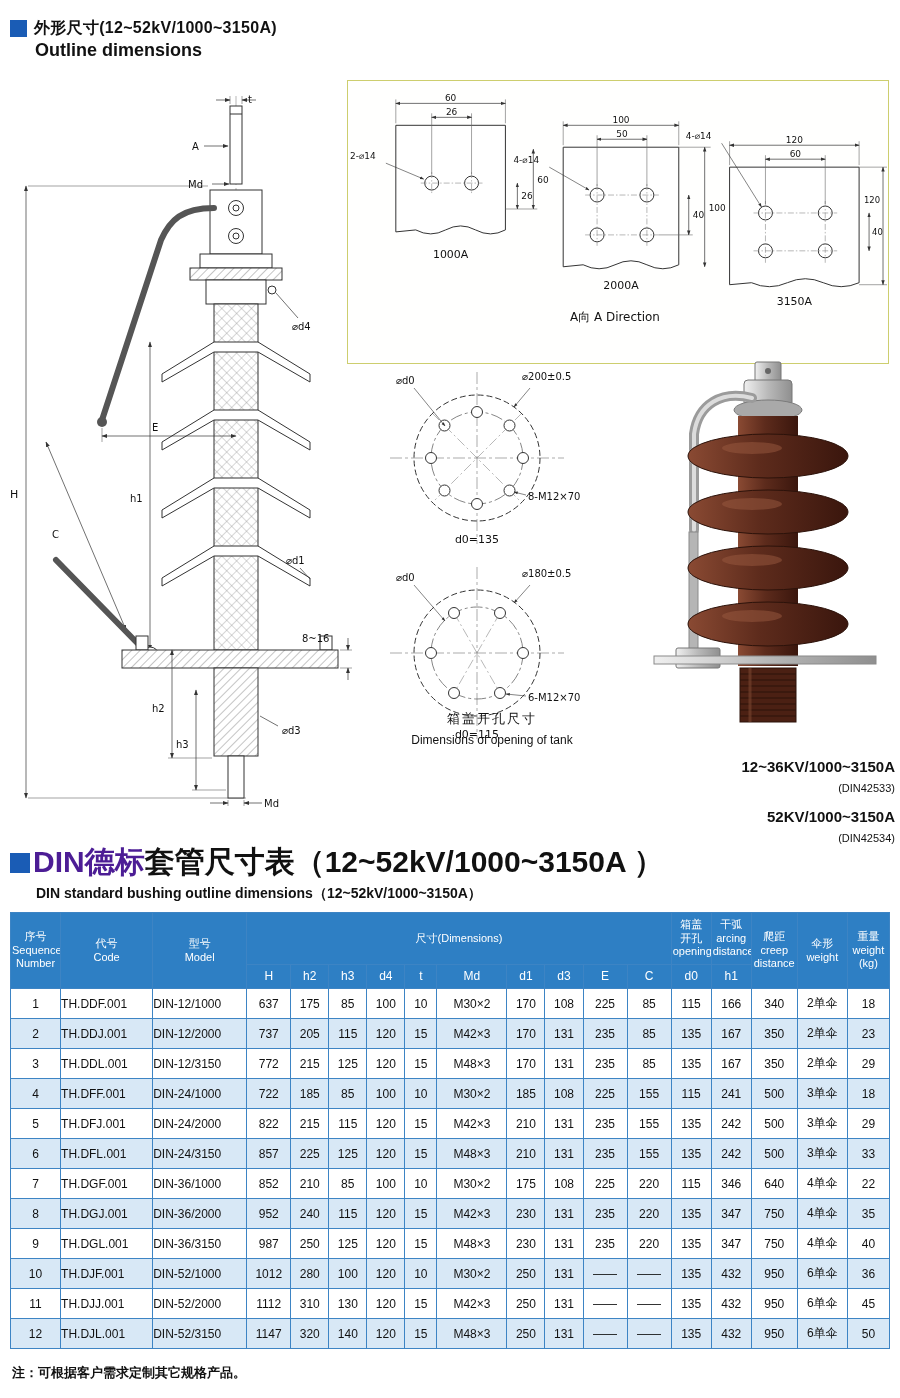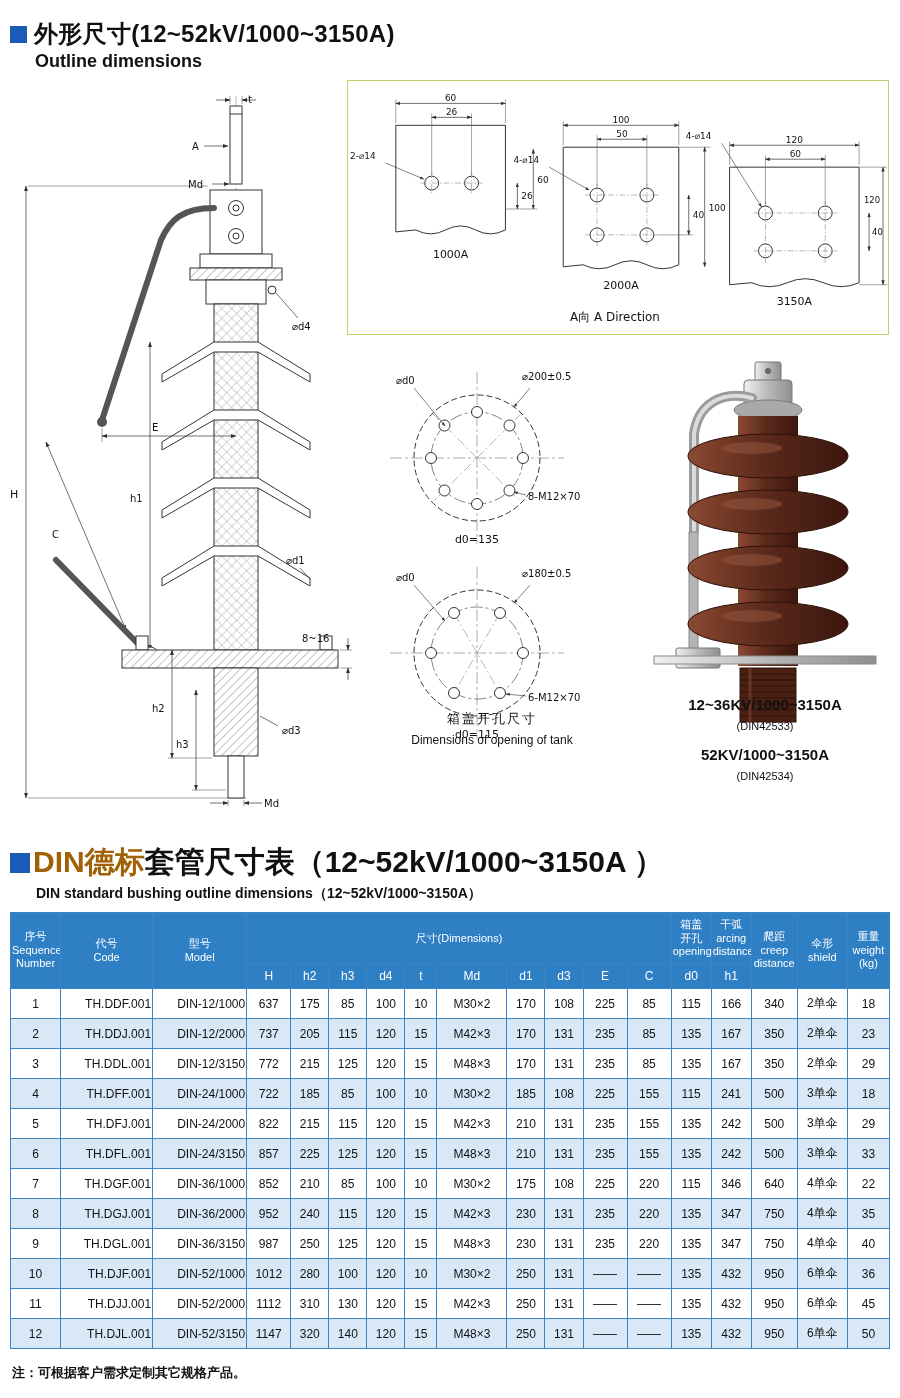--- a/index.html
+++ b/index.html
@@ -4,57 +4,57 @@
 <style>
   *{margin:0;padding:0;box-sizing:border-box}
   html,body{background:#fff}
   body{font-family:"Liberation Sans","DejaVu Sans",sans-serif;color:#111}
   .page{position:relative;width:900px;height:1398px;background:#fff;overflow:hidden}
 
   
   .sec1{position:absolute;left:10px;top:18px}
   .sec1 .line1{display:flex;align-items:center;gap:7px}
   .bullet{display:inline-block;width:17px;height:17px;background:#1a5cb5}
-  .sec1-title{font-size:24px;font-weight:bold;letter-spacing:.3px}
+  .sec1-title{font-size:16px;font-weight:bold;letter-spacing:.3px}
   .sec1-sub{font-size:18px;font-weight:bold;margin-left:25px;margin-top:1px}
 
   
   .draw-area{position:absolute;left:0;top:78px;width:900px;height:765px}
   .main-svg{position:absolute;left:4px;top:12px}
-  .dirbox{position:absolute;left:347px;top:2px;width:542px;height:255px;border:1px solid #cdce6e;background:#fffffe}
+  .dirbox{position:absolute;left:347px;top:2px;width:542px;height:284px;border:1px solid #cdce6e;background:#fffffe}
   .circle-svg1{position:absolute;left:372px;top:280px}
   .circle-svg2{position:absolute;left:372px;top:475px}
   .tank-caption{position:absolute;left:360px;top:632px;width:264px;text-align:center}
   .tank-caption .zh{font-size:13px;letter-spacing:2px}
   .tank-caption .en{font-size:12px;margin-top:5px}
   .product-svg{position:absolute;left:652px;top:282px}
-  .product-labels{position:absolute;left:635px;top:618px;width:260px;text-align:center}
+  .product-labels{position:absolute;left:635px;top:680px;width:260px;text-align:right}
   .pl-title{font-size:15px;font-weight:bold}
   .pl-sub{font-size:11px;margin-top:7px}
   .pl-gap{margin-top:14px}
   svg text{font-family:"DejaVu Sans","Liberation Sans",sans-serif;fill:#111}
 
   
   .sec2{position:absolute;left:10px;top:842px}
   .sec2 .line1{display:flex;align-items:center}
   .bullet2{display:inline-block;width:20px;height:20px;background:#1a5cb5;margin-right:3px}
   .sec2-title{font-size:30px;font-weight:bold}
-  .sec2-title .hl{color:#a16207}
+  .sec2-title .hl{color:#4c1d95}
   .sec2-sub{font-size:14px;font-weight:bold;margin-left:26px;margin-top:2px}
 
   
   table.spec{position:absolute;left:10px;top:912px;width:880px;border-collapse:collapse;table-layout:fixed;font-size:12px}
   .spec th,.spec td{border:1px solid #3d84c4;text-align:center;vertical-align:middle;padding:1px 1px;overflow:hidden}
   .spec thead th{background:#2e7fc4;color:#fff;font-weight:normal;font-size:11px;line-height:1.25}
   .spec thead tr:first-child th{height:52px}
   .spec thead tr.subrow th{height:24px;font-size:12px}
   .spec .pre{white-space:pre-line}
   .spec tbody td{height:30px;color:#111;background:#fff}
   .spec tbody tr:nth-child(even) td{background:#d8e8f6}
-  .spec td.left{text-align:right;padding-left:22px}
+  .spec td.left{text-align:left;padding-left:0}
 
   .note{position:absolute;left:12px;top:1364px;font-size:13px;font-weight:bold}
 </style>
 </head>
 <body>
 
 <div class="page">
 
   <div class="sec1">
     <div class="line1">
@@ -439,21 +439,21 @@
         <th class="pre">箱盖
 开孔
 opening</th>
         <th class="pre">干弧
 arcing
 distance</th>
         <th rowspan="2" class="pre">爬距
 creep
 distance</th>
         <th rowspan="2" class="pre">伞形
-shield</th>
+weight</th>
         <th rowspan="2" class="pre">重量
 weight
 (kg)</th>
       </tr>
       <tr class="subrow">
         <th>H</th>
         <th>h2</th>
         <th>h3</th>
         <th>d4</th>
         <th>t</th>

